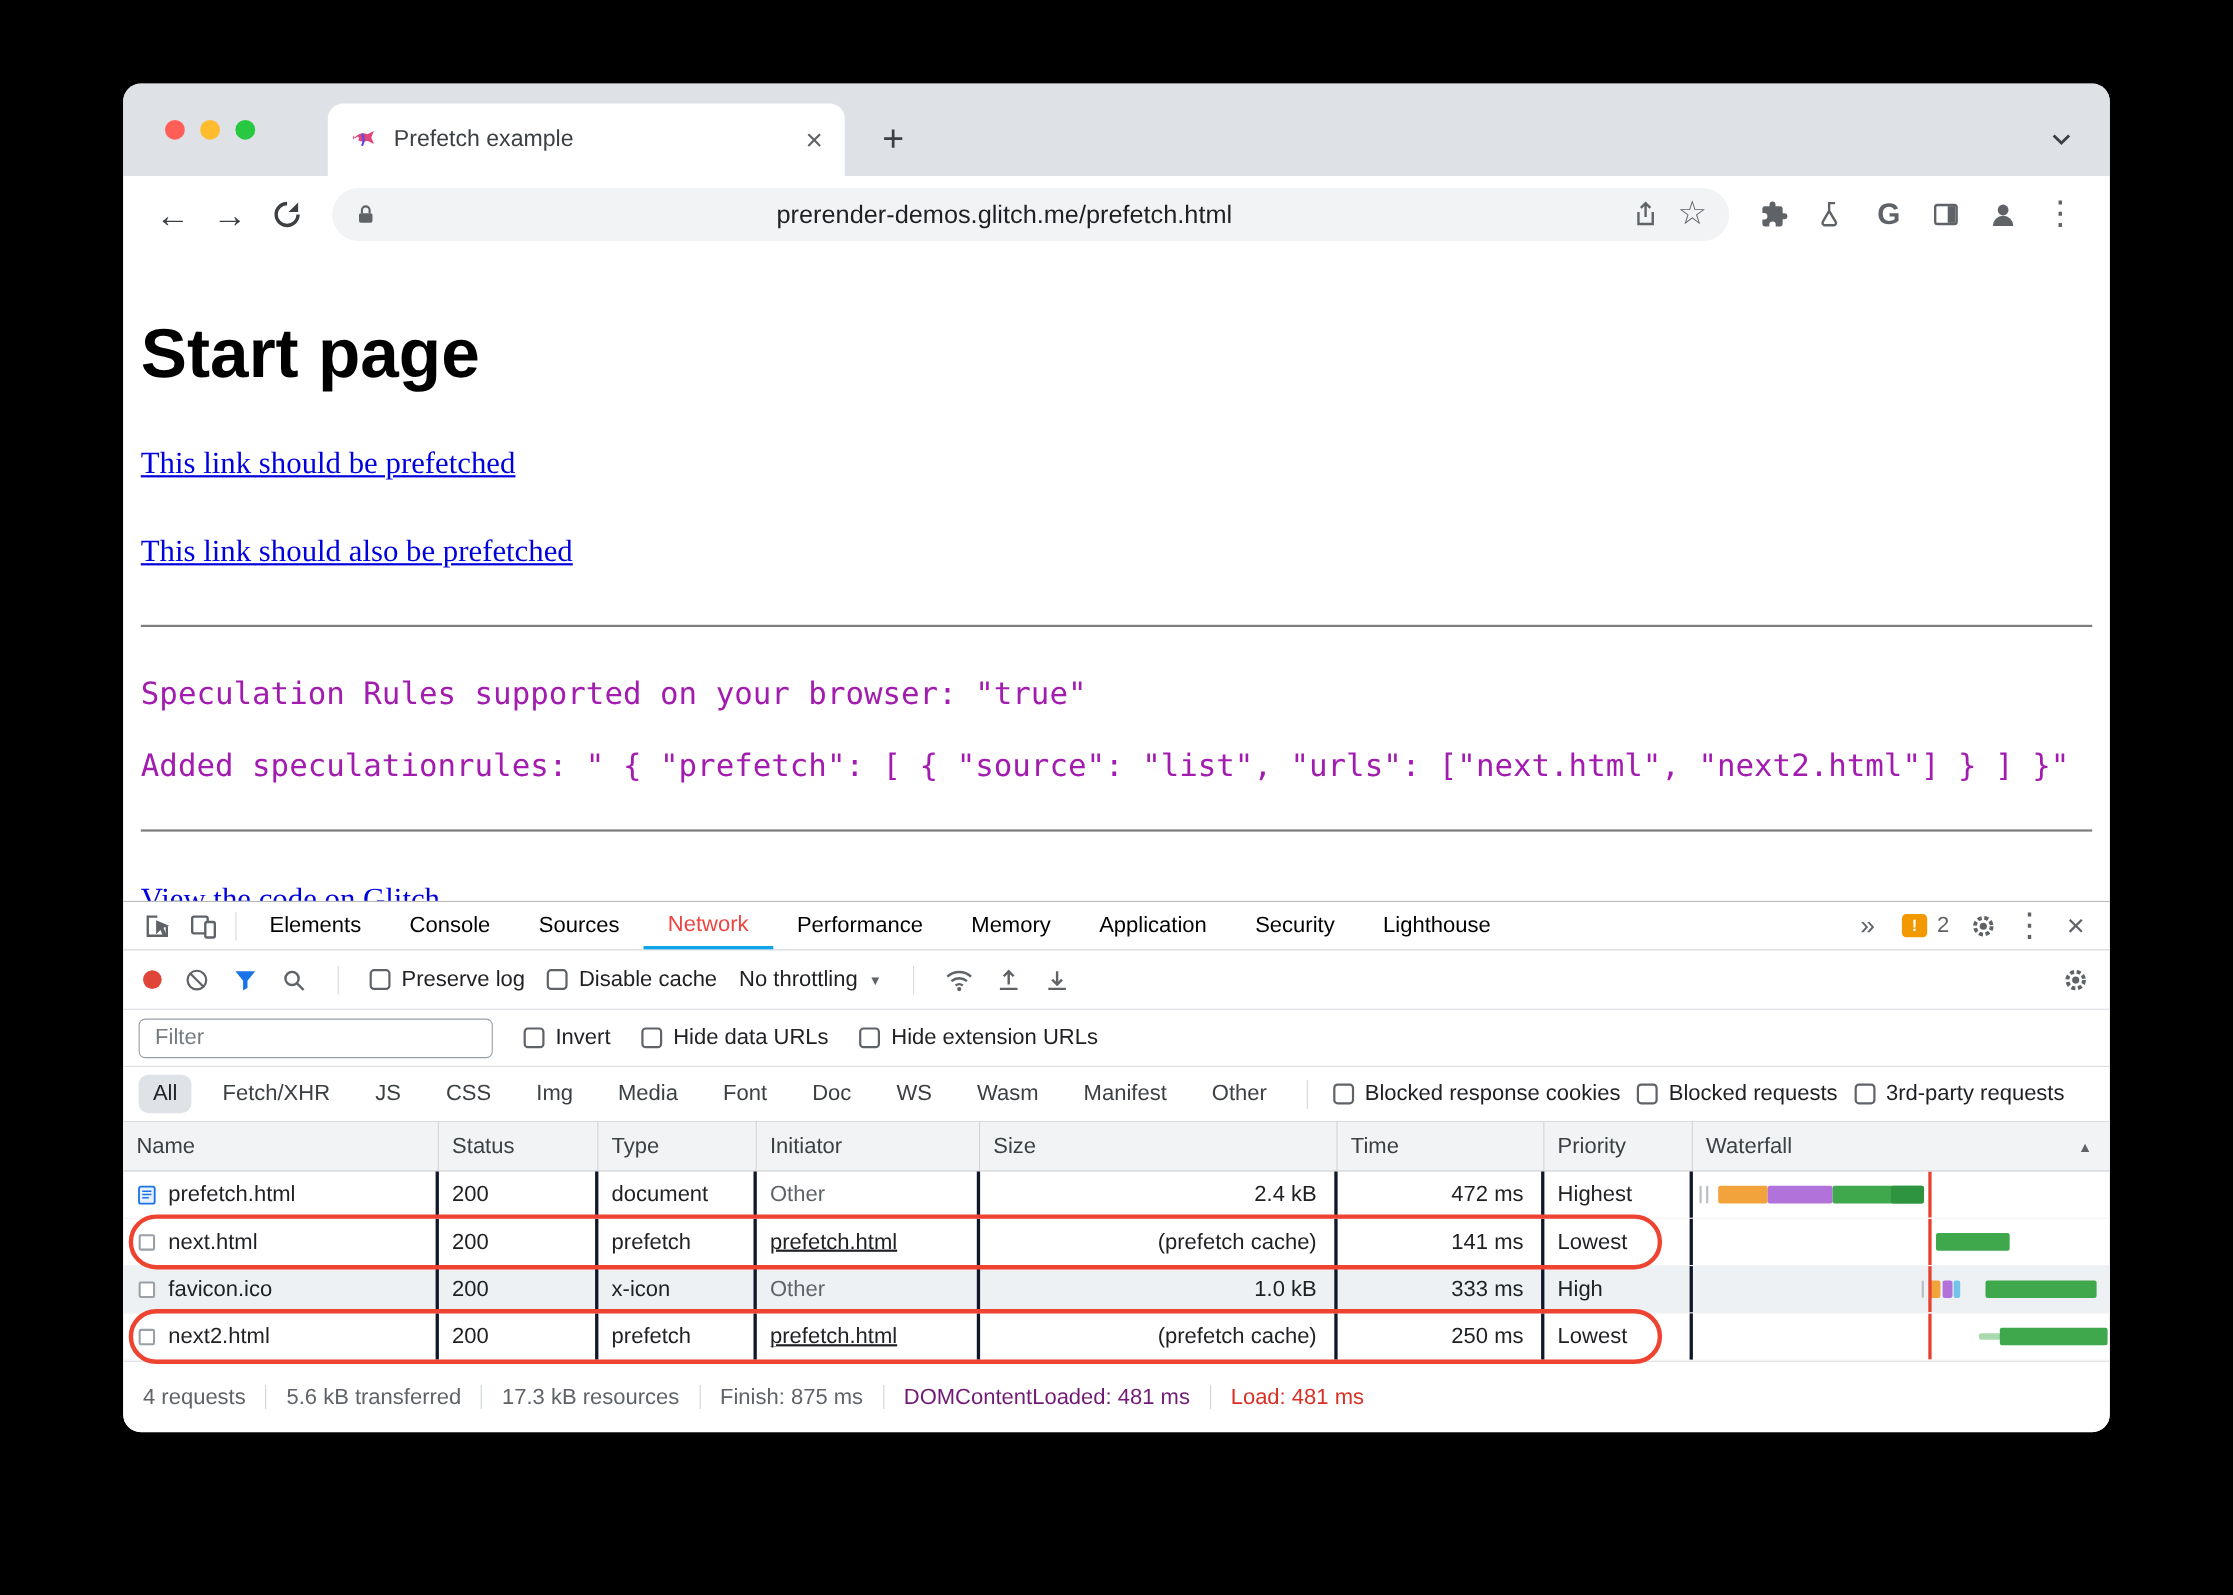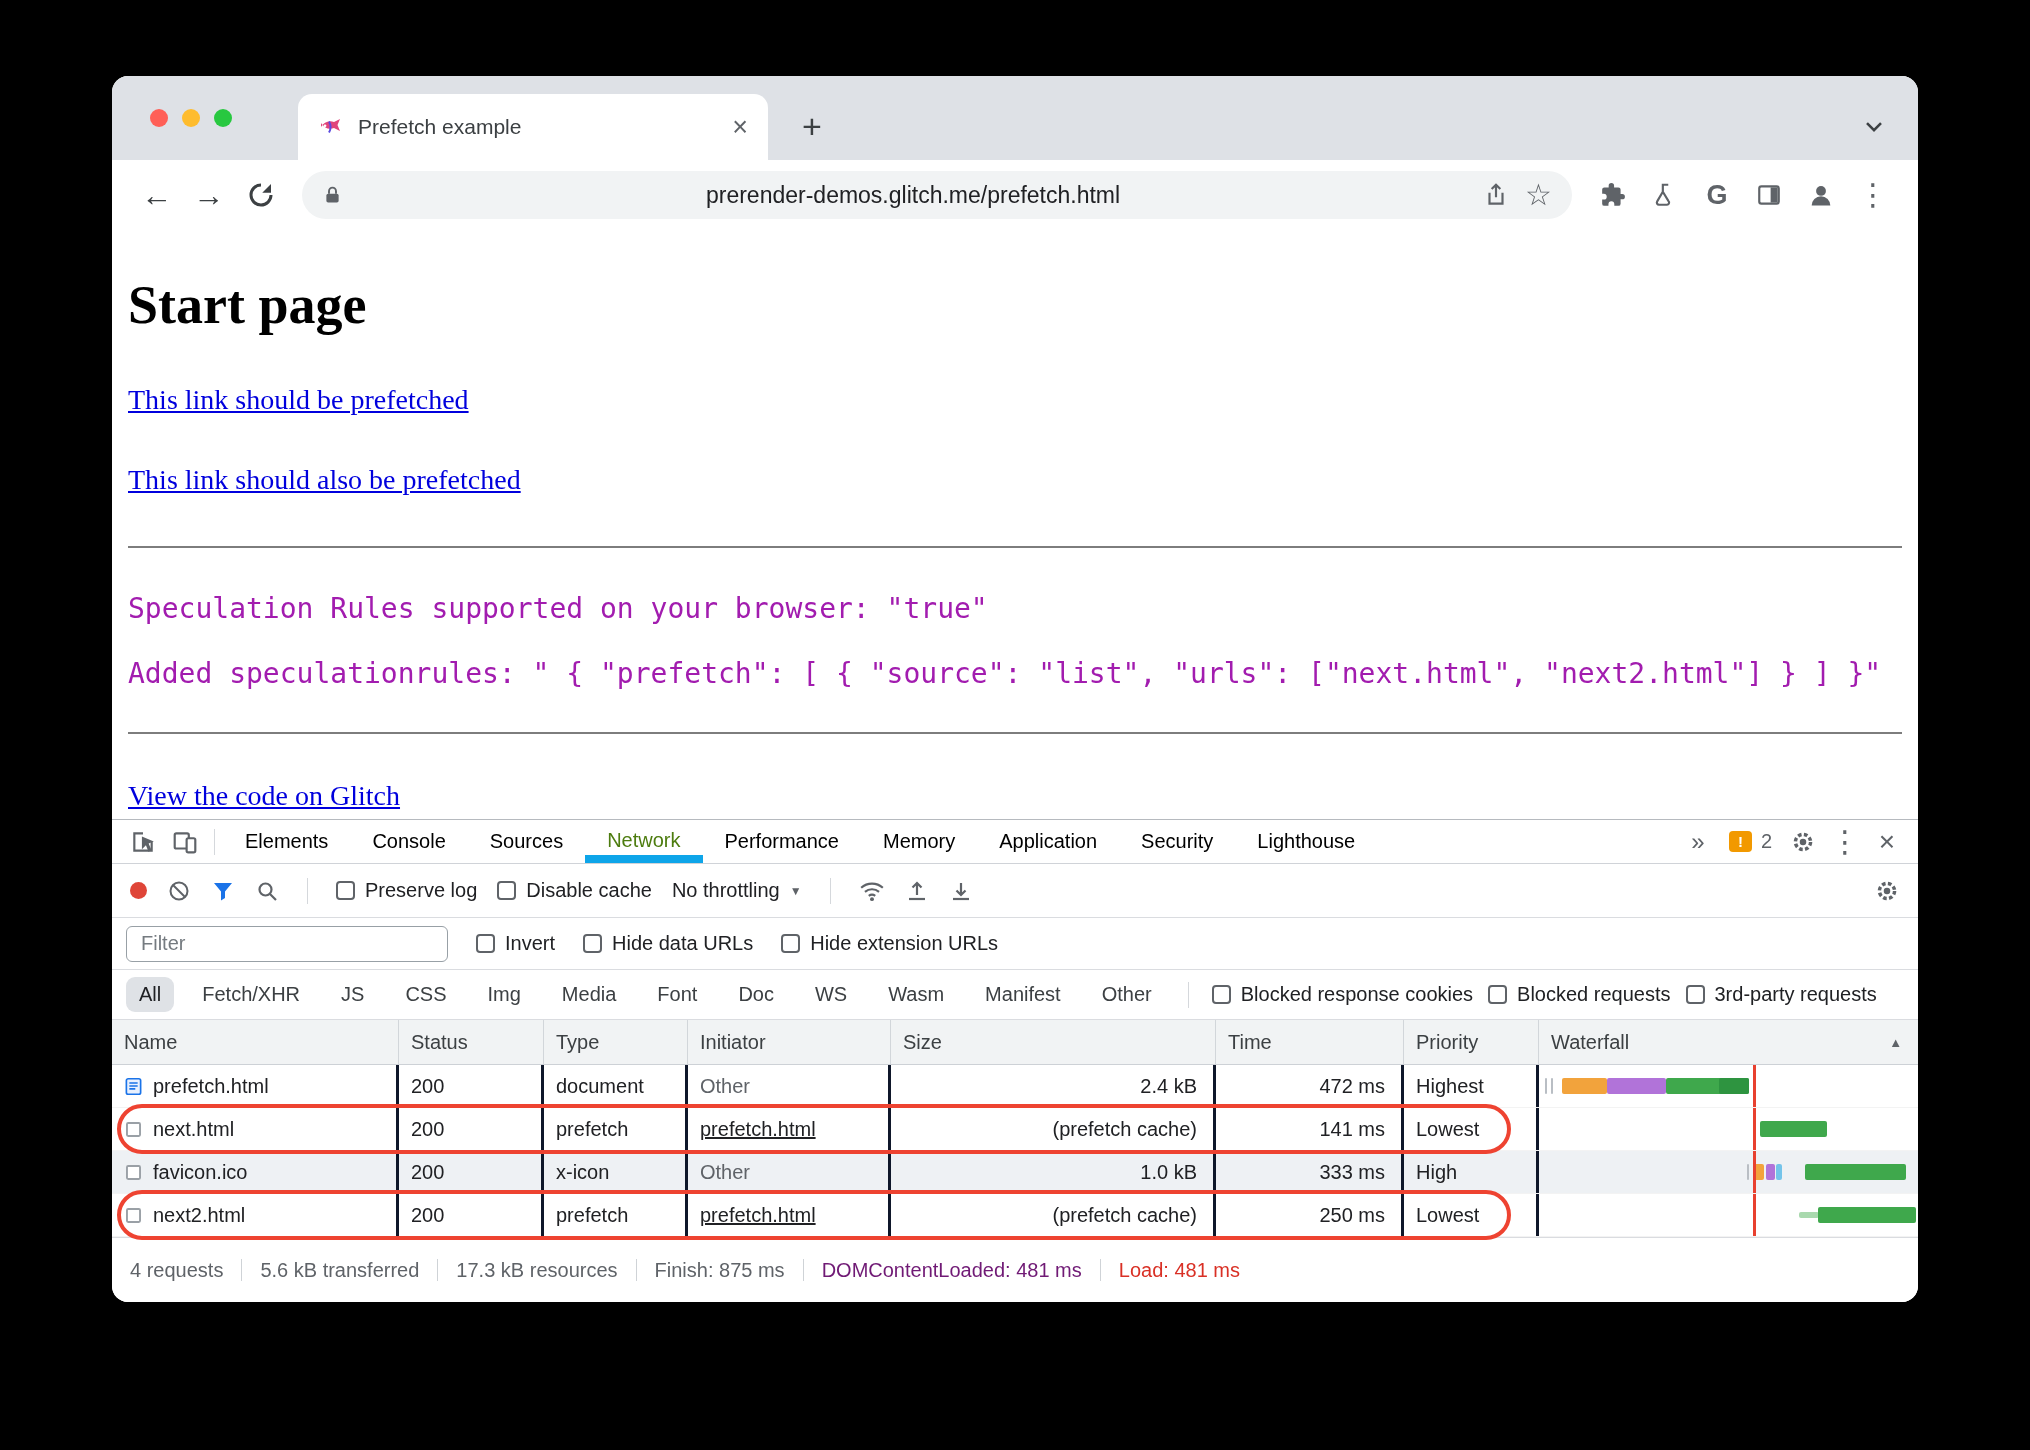--- a/index.html
+++ b/index.html
@@ -29,41 +29,41 @@
   .tb-ic { width:46px; display:flex; align-items:center; justify-content:center; }
   .urlbar { flex:1; height:48px; background:#f1f3f4; border-radius:26px; display:flex; align-items:center;
             padding:0 20px; gap:16px; margin:0 12px;text-align:center; }
   .url { font-size:23px; color:#202124; flex:1; white-space:nowrap; overflow:hidden; }
   .star { font-size:30px; color:#5f6368; line-height:1; }
   .gmark { font-size:27px; color:#5f6368; font-weight:700; }
   .kebab { font-size:30px; color:#5f6368; line-height:1; }
 
   
   .content { flex:1; background:#fff; padding:22px 16px 0; overflow:hidden; }
-  .content h1 { font-family:Liberation Serif, serif; font-size:54px; color:#000; margin:22px 0 0; }
+  .content h1 { font-family:Liberation Sans, sans-serif; font-size:63px; color:#000; margin:34px 0 0; }
   .linkline { margin:48px 0 0; }
   .content a { font-family:"Liberation Serif","DejaVu Serif",serif; font-size:28px; color:#0000dd;
                text-decoration:underline; }
   .content hr { border:none; border-top:2px solid #7d7d7d; margin:50px 0 0; }
   .mono { font-family:"DejaVu Sans Mono","Liberation Mono",monospace; font-size:28px; color:#a21caf;
           white-space:nowrap; }
   .mono.first { margin-top:44px; } .mono.second { margin-top:32px; }
   .content hr.second { margin-top:42px; }
   .linkline.last { margin-top:46px; }
 
   
   .devtools { flex:0 0 483px; border-top:1px solid #b6babf; display:flex; flex-direction:column;
               background:#fff; color:#202124; font-size:20px; }
   .vdiv { width:1px; height:26px; background:#d5d8dc; margin:0 8px; flex:0 0 auto; }
   .dt-spacer { flex:1; }
   .dt-ic { width:42px; display:flex; align-items:center; justify-content:center; color:#5f6368; }
 
   .dt-tabbar { flex:0 0 44px; display:flex; align-items:center; padding:0 10px; border-bottom:1px solid #d0d3d8; }
   .dt-tab { padding:0 22px; height:43px; line-height:43px; color:#000000; }
-  .dt-tab.active { color:#4d7c0f; border-bottom:8px solid #0ea5e9; line-height:40px; }
+  .dt-tab.active { color:#ef4444; border-bottom:3px solid #0ea5e9; line-height:40px; }
   .chevs { font-size:24px; color:#5f6368; }
   .issues { display:flex; align-items:center; gap:9px; color:#5f6368; padding:0 10px; }
   .warn-ic { width:23px; height:21px; background:#f29900; border-radius:4px; color:#fff; font-weight:700;
              font-size:15px; display:flex; align-items:center; justify-content:center; }
   .dt-close { font-size:28px; color:#5f6368; }
 
   .dt-toolbar { flex:0 0 54px; display:flex; align-items:center; padding:0 18px; gap:20px;
                 border-bottom:1px solid #dadce0; }
   .rec { width:17px; height:17px; border-radius:50%; background:#df4538; flex:0 0 auto; }
   .cb-wrap { display:flex; align-items:center; gap:10px; color:#202124; white-space:nowrap; }

